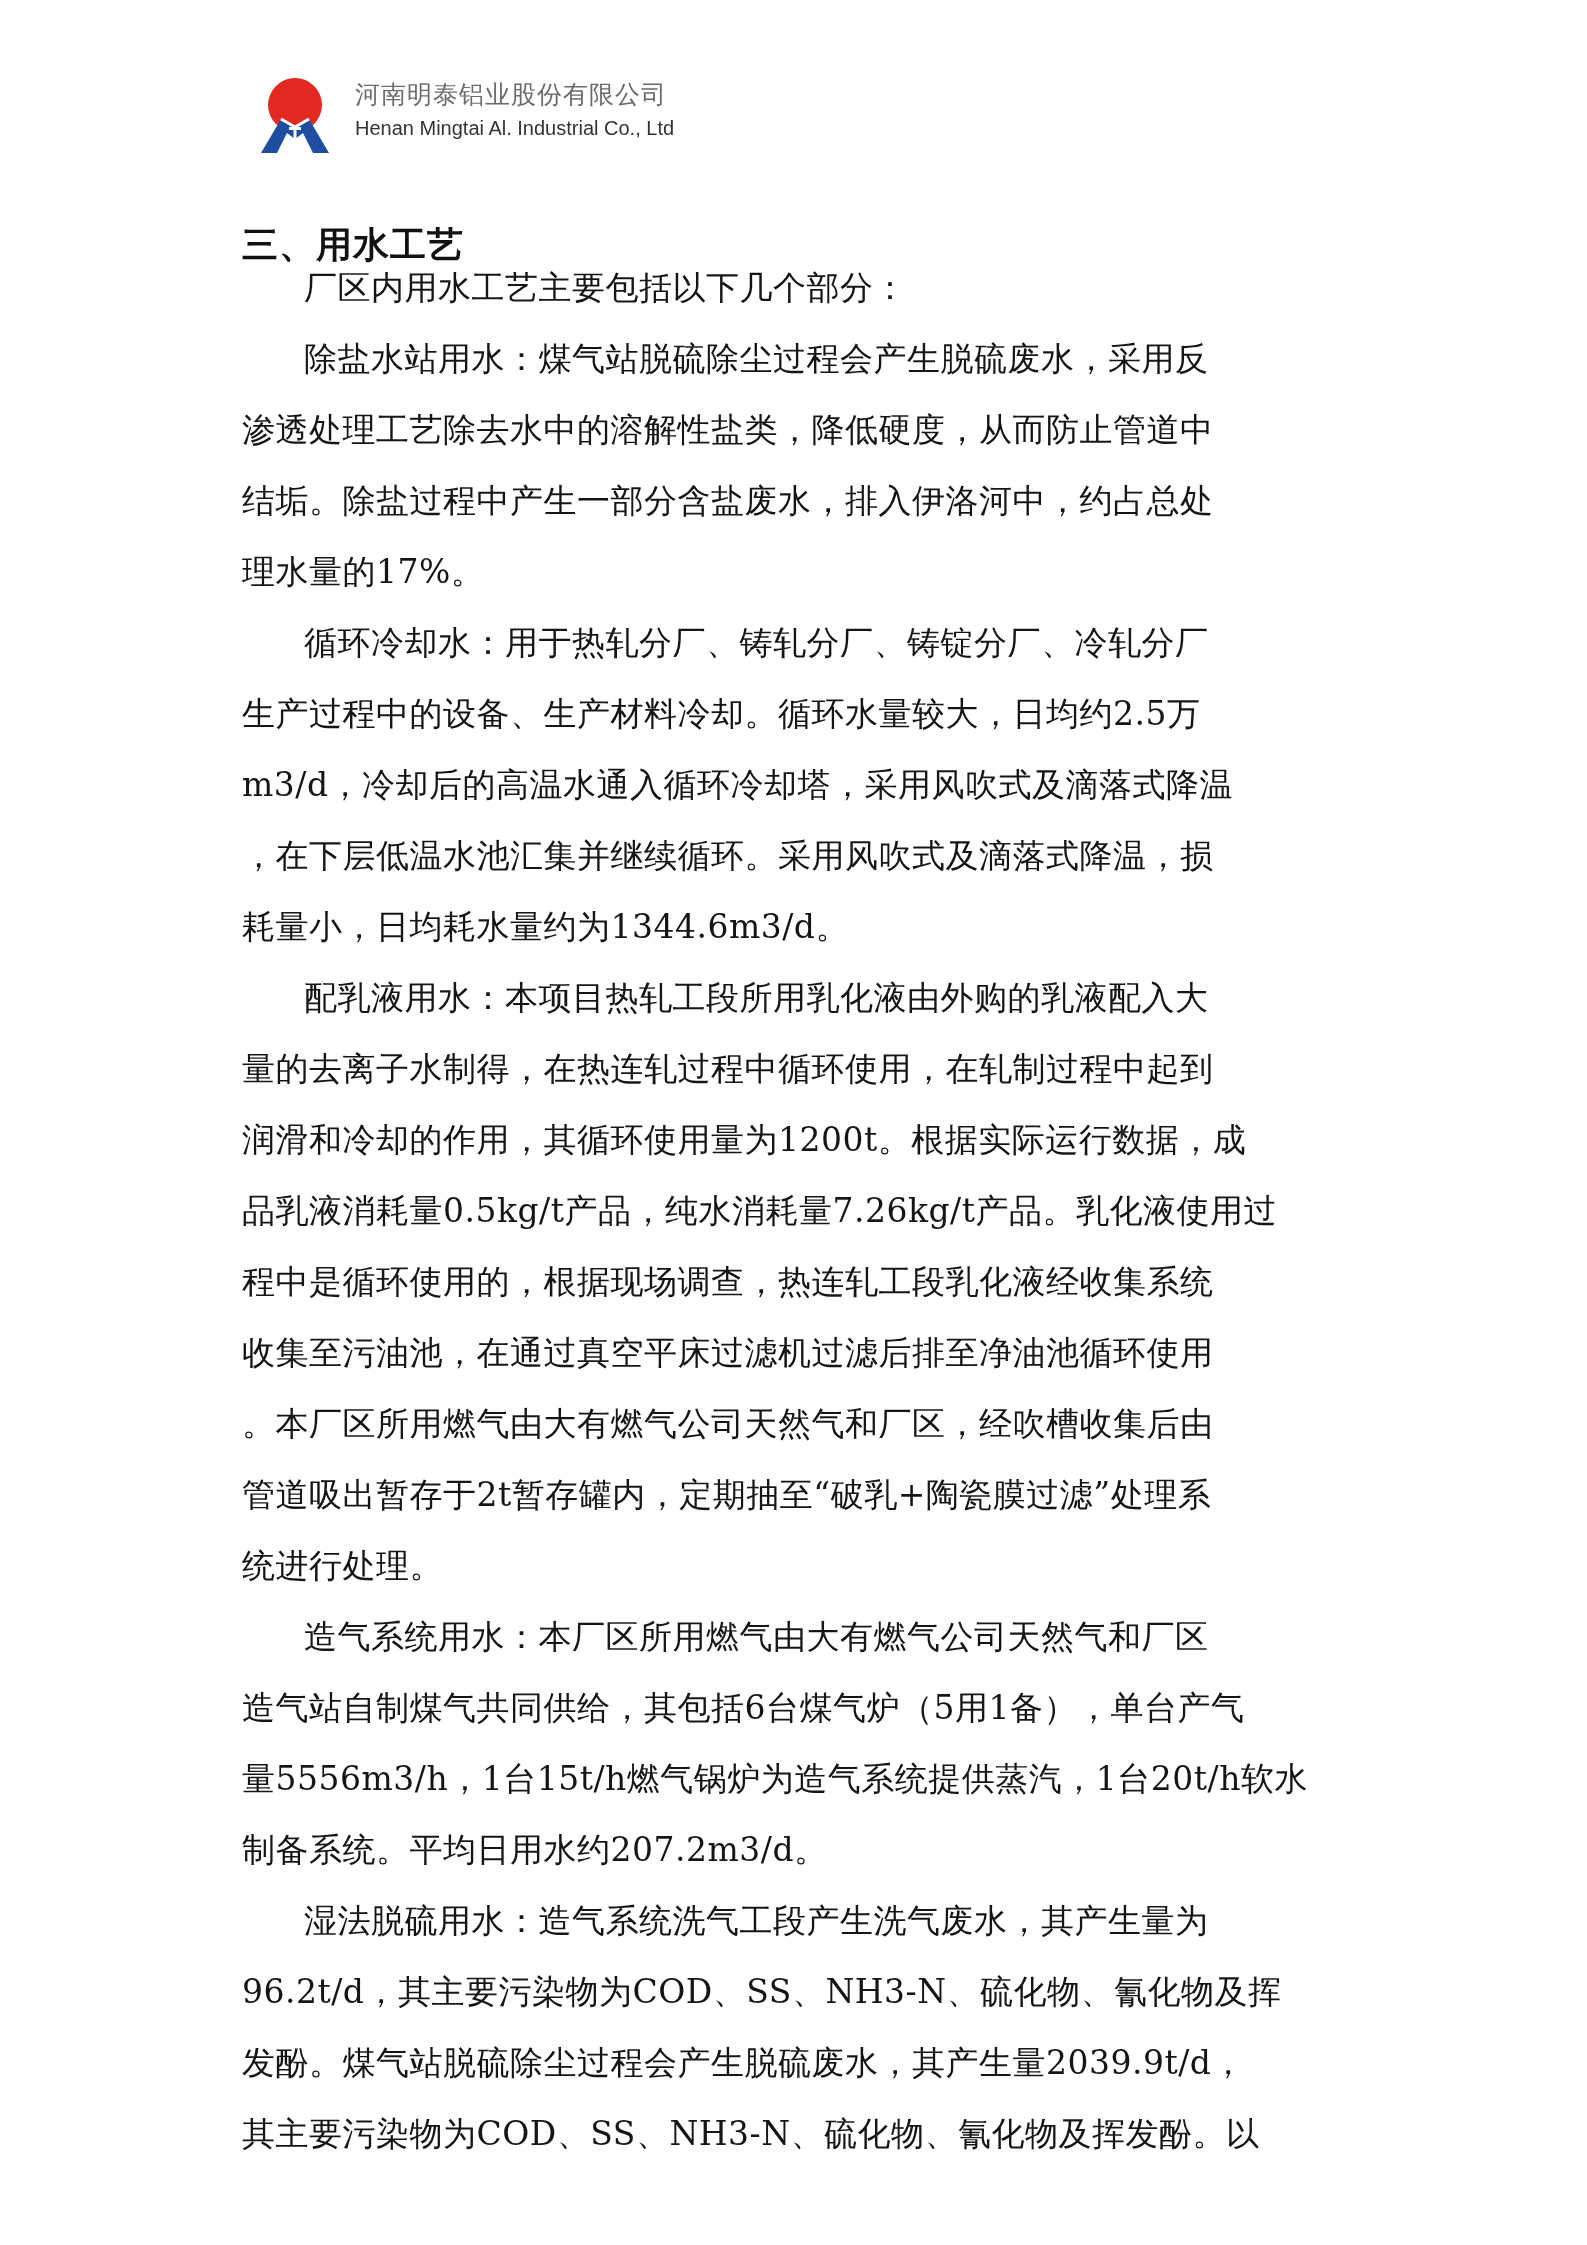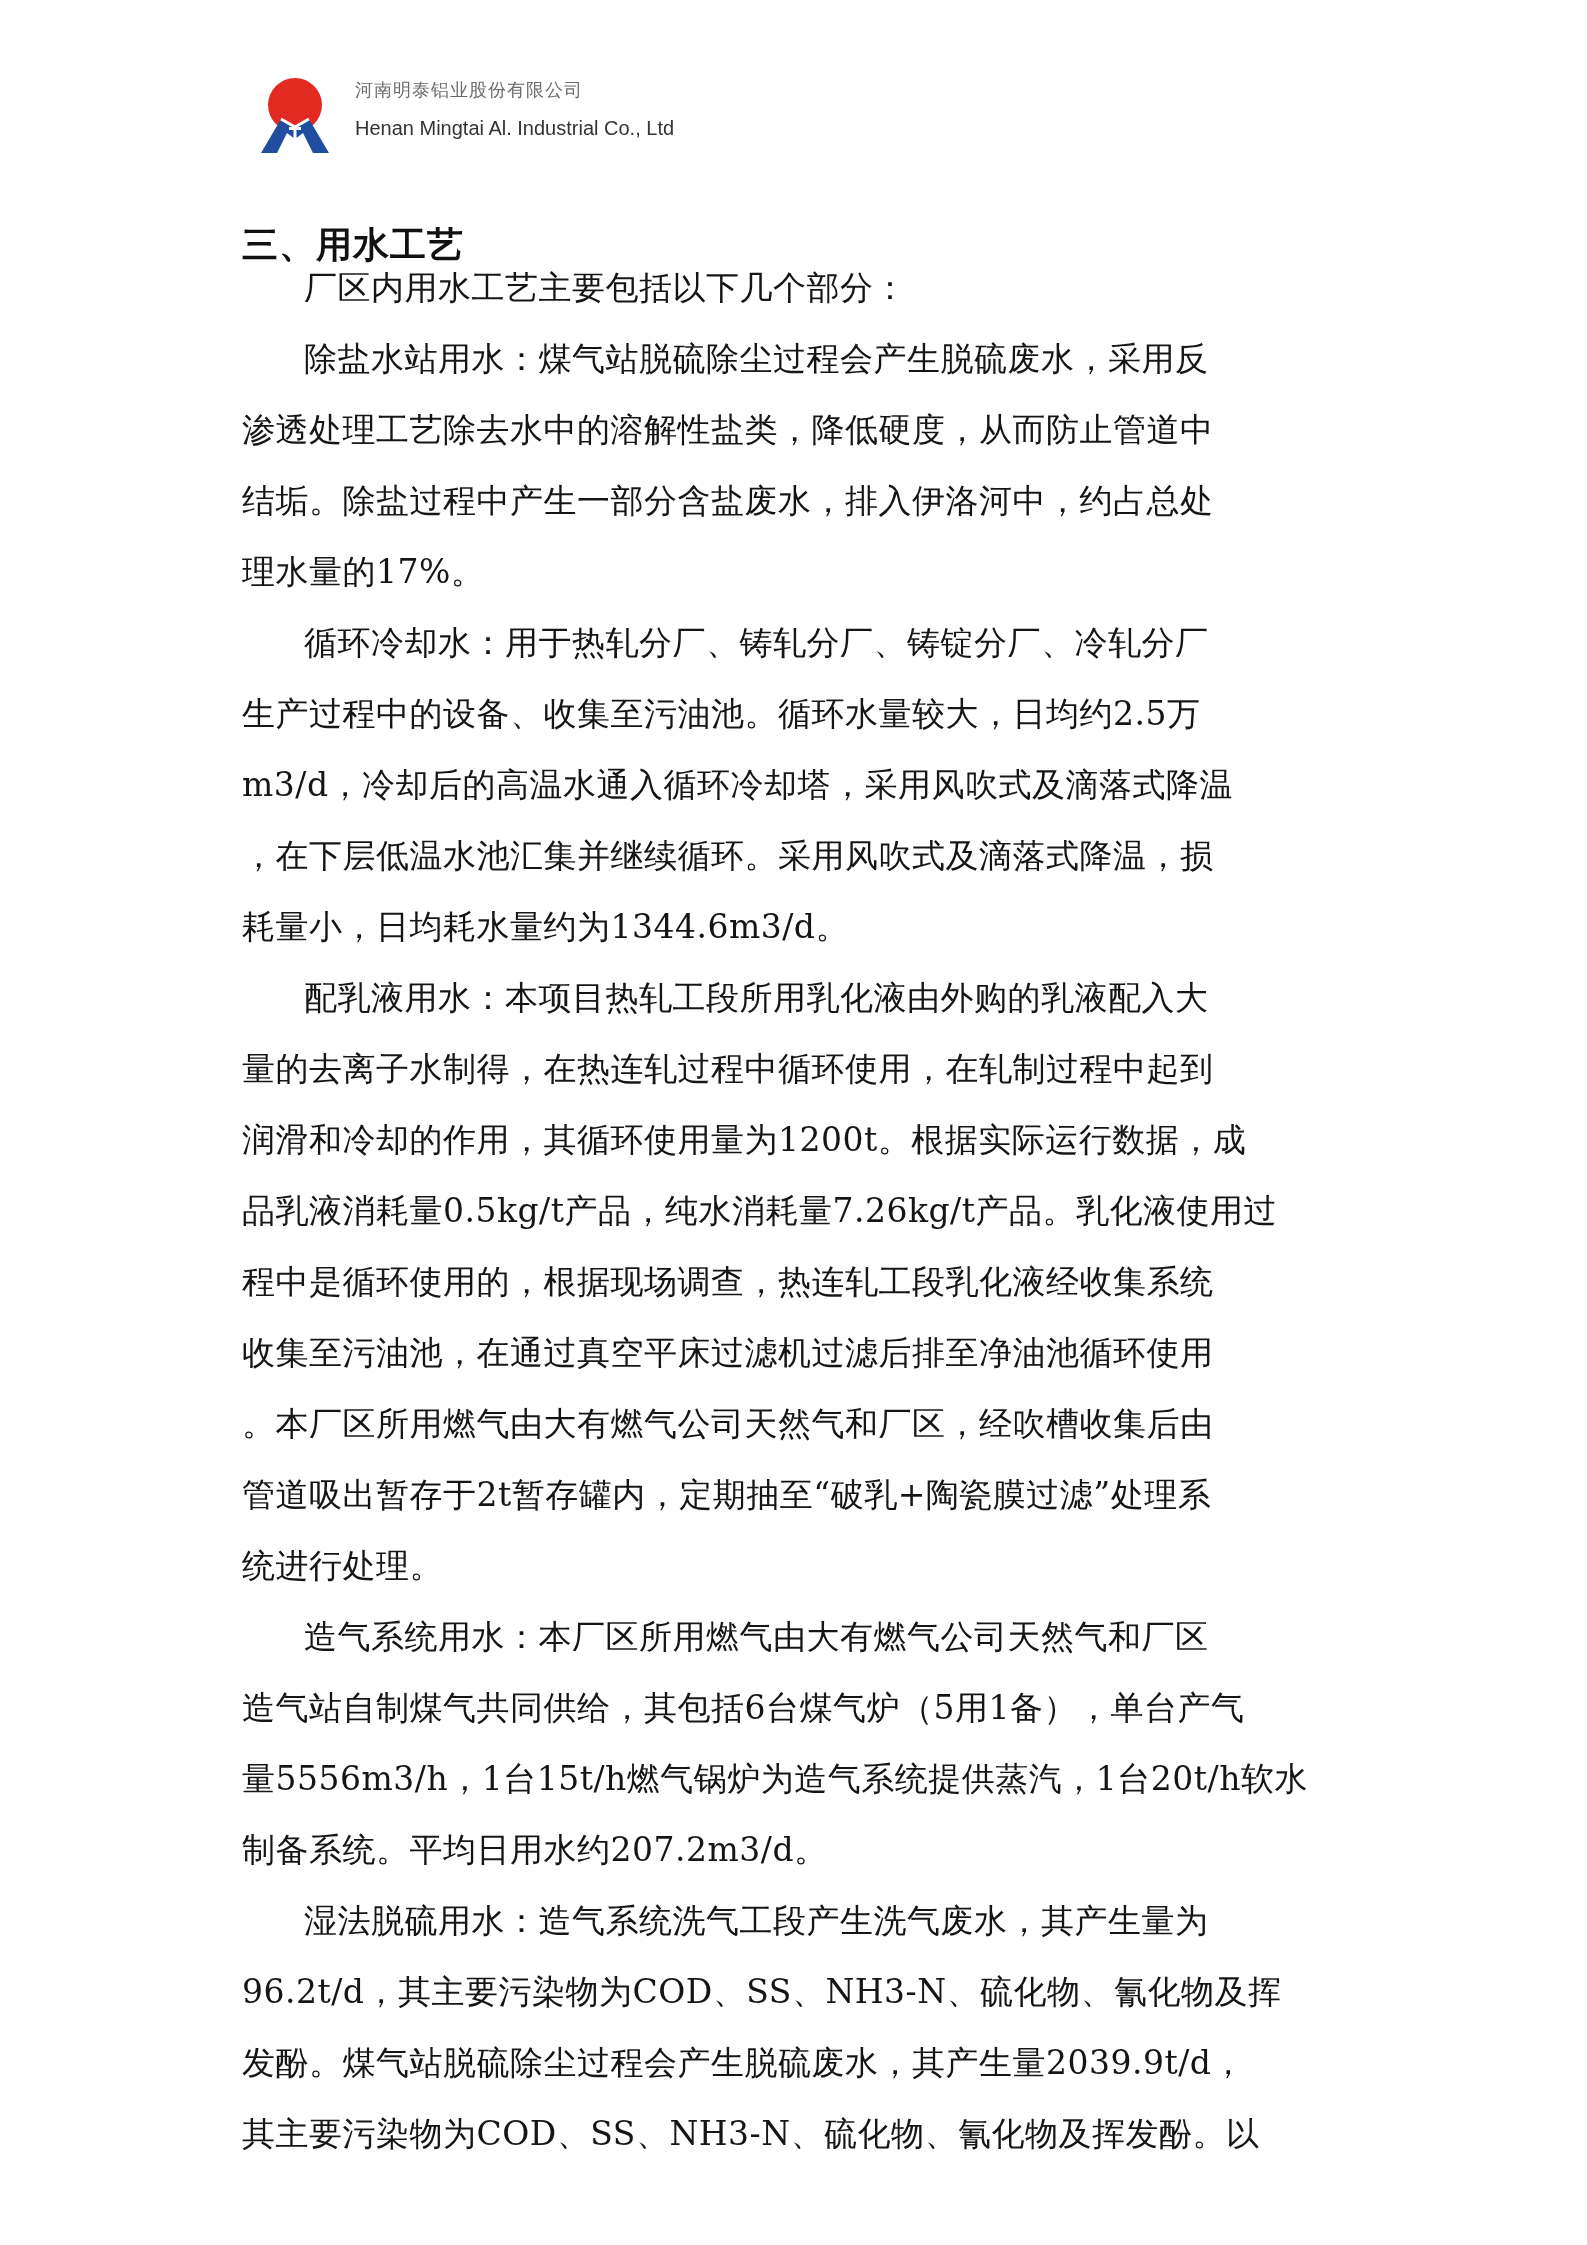--- a/index.html
+++ b/index.html
@@ -1,20 +1,20 @@
 <!DOCTYPE html>
 <html><head>
 <meta charset="utf-8">
 <style>
   html, body { margin: 0; padding: 0; background: #ffffff; }
   body { width: 1587px; height: 2245px; position: relative; overflow: hidden;
          font-family: "DejaVu Serif", "Liberation Serif", serif; color: #111111; }
   .header { position: absolute; left: 250px; top: 70px; height: 90px; width: 480px; }
   .logo { position: absolute; left: 5px; top: 5px; width: 80px; height: 80px; }
-  .company-cn { position: absolute; left: 105px; top: 8px; font-size: 18px; color: #6b6b6b;
+  .company-cn { position: absolute; left: 105px; top: 8px; font-size: 25px; color: #6b6b6b;
                 font-family: Liberation Sans, sans-serif; letter-spacing: 1px; white-space: nowrap; }
   .company-en { position: absolute; left: 105px; top: 47px; font-size: 20px; color: #333333;
                 font-family: "Liberation Sans", "DejaVu Sans", sans-serif; white-space: nowrap; text-align: center; }
   .heading { position: absolute; left: 242px; top: 193px; font-size: 36px; font-weight: bold;
              font-family: "DejaVu Sans", "Liberation Sans", sans-serif; color: #111; white-space: nowrap; letter-spacing: 1px; margin-top: 28px; }
   .body-text { position: absolute; left: 242px; top: 0; width: 1085px; }
   .line { position: absolute; left: 0; height: 40px; font-size: 33px; line-height: 40px;
           white-space: nowrap; color: #151515; letter-spacing: 0.5px; }
   .line.indent { left: 62px; }
 </style>
@@ -38,21 +38,21 @@
 <div class="body-text">
 
   <div class="line indent" style="top:268px">厂区内用水工艺主要包括以下几个部分：</div>
 
   <div class="line indent" style="top:339px">除盐水站用水：煤气站脱硫除尘过程会产生脱硫废水，采用反</div>
   <div class="line" style="top:410px">渗透处理工艺除去水中的溶解性盐类，降低硬度，从而防止管道中</div>
   <div class="line" style="top:481px">结垢。除盐过程中产生一部分含盐废水，排入伊洛河中，约占总处</div>
   <div class="line" style="top:552px">理水量的17%。</div>
 
   <div class="line indent" style="top:623px">循环冷却水：用于热轧分厂、铸轧分厂、铸锭分厂、冷轧分厂</div>
-  <div class="line" style="top:694px">生产过程中的设备、收集至污油池。循环水量较大，日均约2.5万</div>
+  <div class="line" style="top:694px">生产过程中的设备、生产材料冷却。循环水量较大，日均约2.5万</div>
   <div class="line" style="top:765px">m3/d，冷却后的高温水通入循环冷却塔，采用风吹式及滴落式降温</div>
   <div class="line" style="top:836px">，在下层低温水池汇集并继续循环。采用风吹式及滴落式降温，损</div>
   <div class="line" style="top:907px">耗量小，日均耗水量约为1344.6m3/d。</div>
 
   <div class="line indent" style="top:978px">配乳液用水：本项目热轧工段所用乳化液由外购的乳液配入大</div>
   <div class="line" style="top:1049px">量的去离子水制得，在热连轧过程中循环使用，在轧制过程中起到</div>
   <div class="line" style="top:1120px">润滑和冷却的作用，其循环使用量为1200t。根据实际运行数据，成</div>
   <div class="line" style="top:1191px">品乳液消耗量0.5kg/t产品，纯水消耗量7.26kg/t产品。乳化液使用过</div>
   <div class="line" style="top:1262px">程中是循环使用的，根据现场调查，热连轧工段乳化液经收集系统</div>
   <div class="line" style="top:1333px">收集至污油池，在通过真空平床过滤机过滤后排至净油池循环使用</div>

